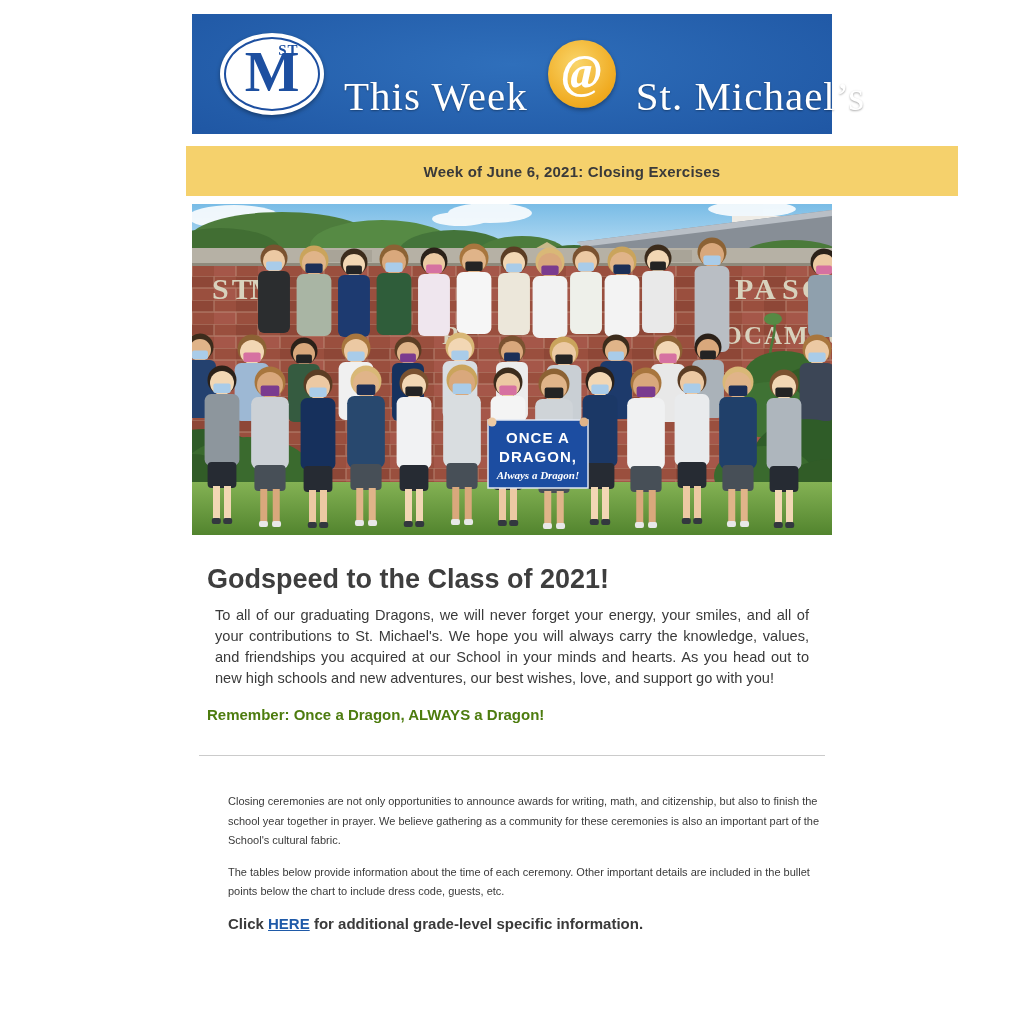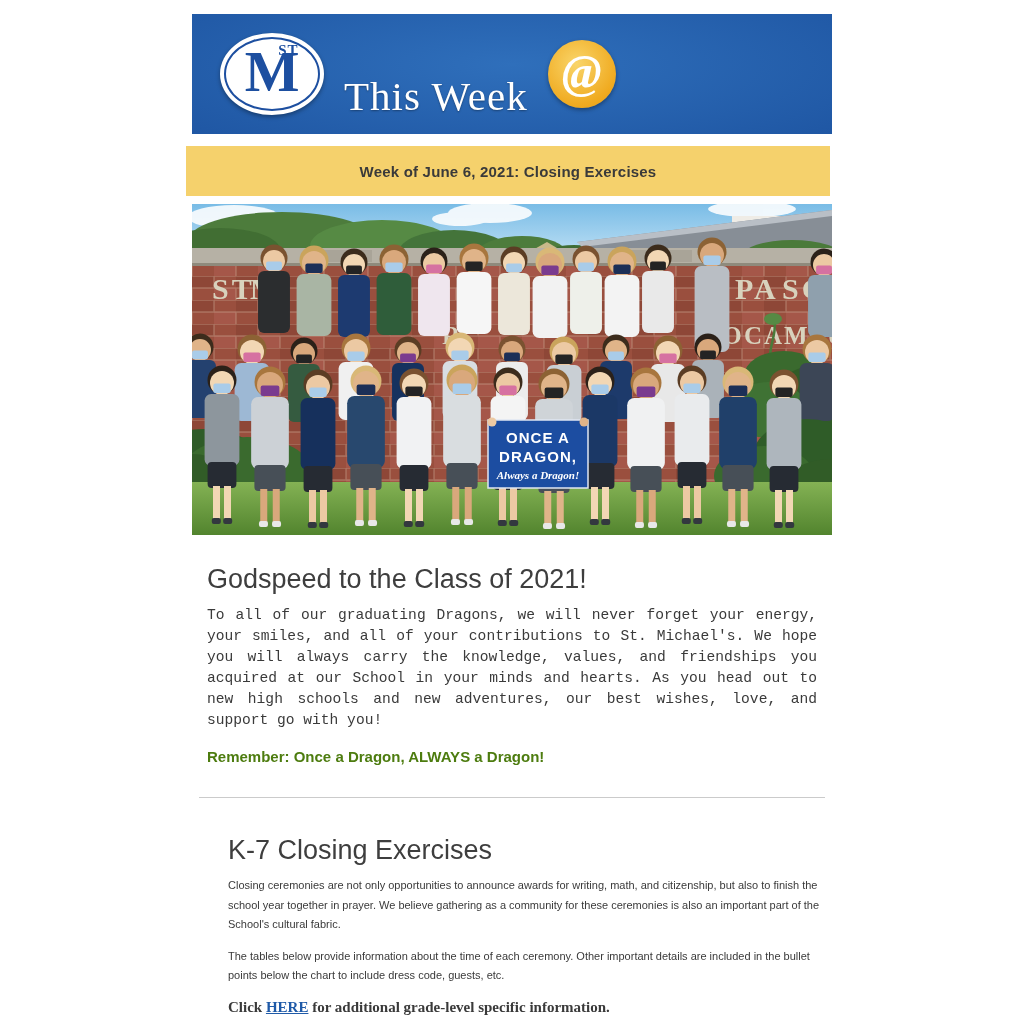--- a/index.html
+++ b/index.html
@@ -19,59 +19,60 @@
            position:absolute;left:56%;top:9px;letter-spacing:1px;}
   .banner-word{font-family:"Liberation Serif",serif;color:#fff;font-size:41px;letter-spacing:1px;
                text-shadow:0 1px 2px rgba(0,0,0,.35);white-space:nowrap;margin-top:43px;}
   .at{width:68px;height:68px;border-radius:50%;flex:0 0 auto;
       background:radial-gradient(circle at 42% 35%, #f9d56a 0%, #f0ab21 68%, #e69a10 100%);
       display:flex;align-items:center;justify-content:center;box-shadow:0 2px 4px rgba(0,0,0,.35);}
   .at span{font-family:"Liberation Serif",serif;font-style:italic;font-weight:bold;font-size:48px;
            color:#fff;transform:translateY(-3px);}
 
   
-  .week{position:absolute;left:186px;top:146px;width:644px;height:50px;background:#f5d16c;
+  .week{position:absolute;left:186px;top:146px;width:772px;height:50px;background:#f5d16c;
         display:flex;align-items:center;justify-content:center;}
   .week span{font-weight:bold;font-size:15px;color:#3a3a3a;letter-spacing:.2px;}
 
   
   .photo{position:absolute;left:192px;top:204px;width:640px;height:331px;overflow:hidden;}
   .wl1{font:bold 30px "Liberation Serif",serif;fill:#d8d2bd;letter-spacing:3px;}
   .wl2{font:bold 25px "Liberation Serif",serif;fill:#d8d2bd;letter-spacing:2px;}
   .sgn1{font:bold 15px "Liberation Sans",sans-serif;fill:#fff;text-anchor:middle;letter-spacing:1px;}
   .sgn2{font:italic bold 11px "Liberation Serif",serif;fill:#fff;text-anchor:middle;}
 
   
   .content{position:absolute;left:192px;top:535px;width:640px;box-sizing:border-box;color:#3a3a3a;}
   .godspeed{padding:28px 15px 0 15px;}
-  .content h1,.content h2{font-size:27px;font-weight:400;color:#3e3e3e;margin:0 0 10px 0;line-height:32px;}
-  .gbody{font-size:14.6px;line-height:21px;text-align:justify;margin:0;font-family:Liberation Mono, monospace;}
+  .content h1,.content h2{font-size:27px;font-weight:700;color:#3e3e3e;margin:0 0 10px 0;line-height:32px;}
+  .gbody{font-size:14.6px;line-height:21px;text-align:justify;margin:8px;}
   .callout{margin:17px 0 0 0;font-weight:bold;font-size:15px;color:#4d7c0f;}
   hr.div{border:none;border-top:1px solid #cbcbcb;margin:32px 7px 0 7px;}
   .k7{padding:36px 9px 0 36px;}
   .k7 p{font-size:11px;line-height:19.5px;margin:0 0 12px 0;}
   .k7 .bold{font-weight:bold;margin-bottom:0;}
   .k7 .after-bold{margin-top:0;}
-  .k7 .cta{font-size:15px;font-weight:bold;font-family:Liberation Serif, serif;}
+  .k7 .cta{font-size:15px;font-weight:bold;}
   .k7 .cta a{color:#1f5aa8;text-decoration:underline;cursor:pointer;}
 </style>
 </head>
 <body>
 
 <div class="page">
 
   <div class="banner">
     <div class="logo">
       <span class="logo-st">ST</span>
       <span class="logo-m">M</span>
     </div>
     <span class="banner-word">This Week</span>
     <div class="at">
       <span>@</span>
     </div>
+    <span class="banner-word">St. Michael’s</span>
   </div>
 
   <div class="week">
     <span>Week of June 6, 2021: Closing Exercises</span>
   </div>
 
   <div class="photo">
     <svg id="scene" width="640" height="331" viewBox="0 0 640 331" xmlns="http://www.w3.org/2000/svg">
       <defs>
         <linearGradient id="skyG" x1="0" y1="0" x2="0" y2="1">
@@ -390,19 +391,18 @@
   <div class="content">
     <section class="godspeed">
       <h1>Godspeed to the Class of 2021!</h1>
       <p class="gbody">To all of our graduating Dragons, we will never forget your energy, your smiles, and all of your contributions to St. Michael's. We hope you will always carry the knowledge, values, and friendships you acquired at our School in your minds and hearts. As you head out to new high schools and new adventures, our best wishes, love, and support go with you!</p>
       <p class="callout">Remember: Once a Dragon, ALWAYS a Dragon!</p>
     </section>
 
     <hr class="div">
 
     <section class="k7">
-      <h2>K-7 Closing Exercises</h2>
       <p>Closing ceremonies are not only opportunities to announce awards for writing, math, and citizenship, but also to finish the school year together in prayer. We believe gathering as a community for these ceremonies is also an important part of the School's cultural fabric.</p>
       <p class="after-bold">The tables below provide information about the time of each ceremony. Other important details are included in the bullet points below the chart to include dress code, guests, etc.</p>
       <p class="cta"><span>Click </span><a>HERE</a><span> for additional grade-level specific information.</span></p>
     </section>
   </div>
 </div>
 
 </body></html>

